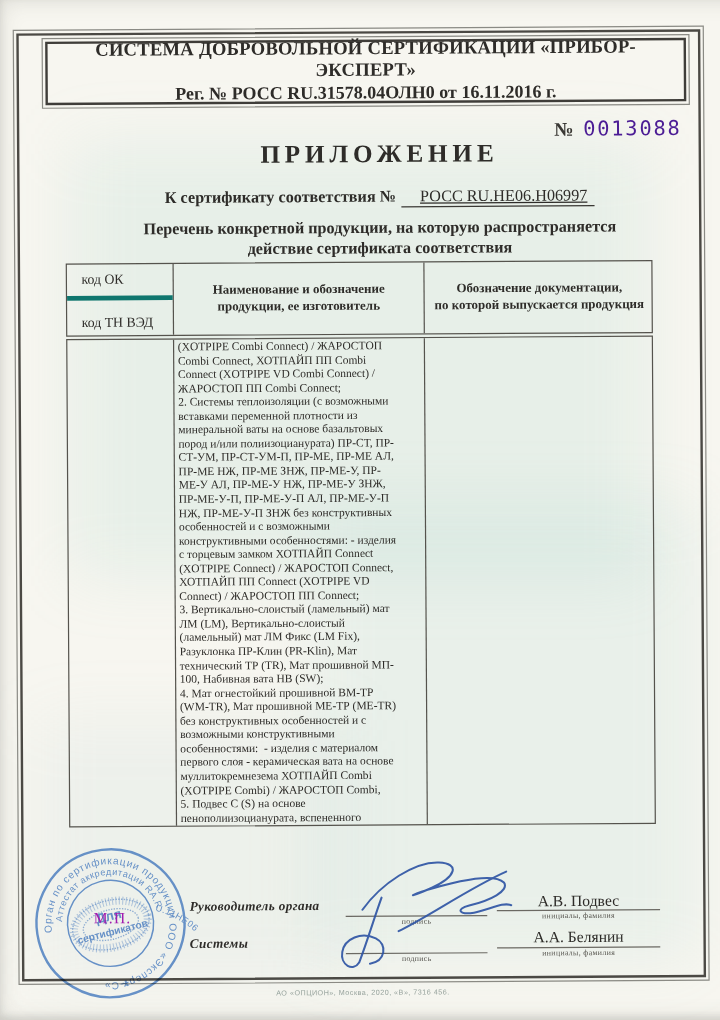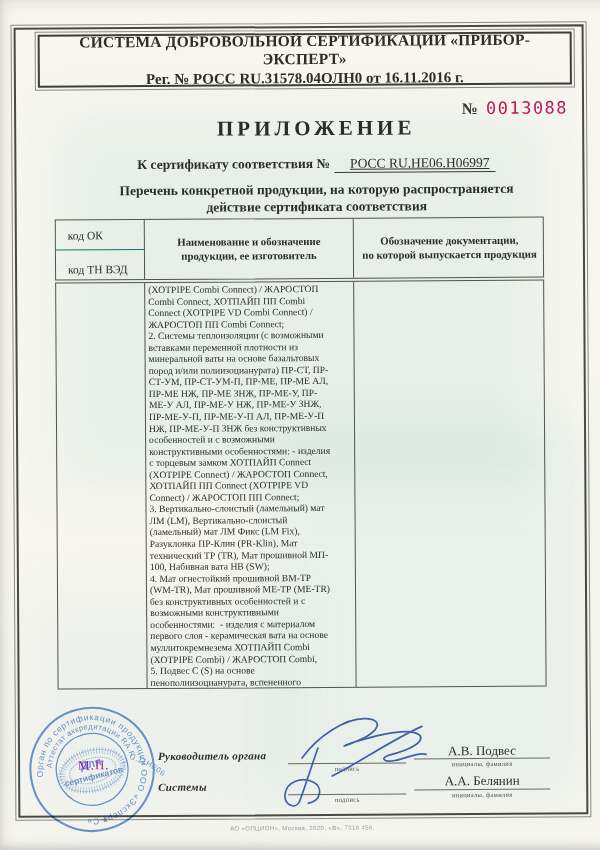--- a/index.html
+++ b/index.html
@@ -20,33 +20,33 @@
   .frame{position:absolute;left:13px;top:23px;width:574px;height:794px;border:1px solid #8a8a84;}
   .frame-inner{position:absolute;inset:2px;border:2px solid #4b4944;}
 
   .header-box{position:absolute;left:37px;top:30px;width:538px;height:57px;border:1px solid #8a8a84;}
   .header-box-inner{position:absolute;inset:2px;border:2px solid #3f3d39;display:flex;flex-direction:column;justify-content:center;align-items:center;text-align:center;}
   .hdr1{font-size:15.5px;font-weight:bold;letter-spacing:.2px;}
   .hdr2{font-size:15px;font-weight:bold;margin-top:2px;}
 
   .form-number{position:absolute;left:420px;top:99px;width:150px;display:flex;justify-content:flex-end;align-items:baseline;gap:8px;}
   .num-prefix{font-size:16px;font-weight:bold;color:#3a3834;}
-  .num-value{font-family:"DejaVu Sans Mono",monospace;font-size:17px;color:#be185d;letter-spacing:1.5px;}
+  .num-value{font-family:"DejaVu Sans Mono",monospace;font-size:17px;color:#4c1d95;letter-spacing:1.5px;}
 
   .doc-title{position:absolute;left:0;right:0;top:116px;text-align:center;font-size:21px;font-weight:bold;letter-spacing:4px;}
 
   .cert-line{position:absolute;left:0;right:0;top:156px;text-align:center;font-size:13.5px;font-weight:bold;}
   .cert-value{font-weight:normal;border-bottom:1px solid #3a3834;padding:0 6px 1px 16px;margin-left:4px;text-decoration:underline;}
 
   .subtitle{position:absolute;left:0;right:0;top:182px;text-align:center;font-size:13.5px;font-weight:bold;line-height:16.5px;white-space:pre-line;}
 
   .thead{position:absolute;left:56px;top:218px;width:489px;height:61px;border:1px solid #55534d;display:grid;grid-template-columns:89px 209px 191px;box-sizing:border-box;}
   .thead .c{border-right:1px solid #55534d;position:relative;box-sizing:border-box;}
   .thead .c:last-child{border-right:none;}
-  .cell-code-top{position:absolute;left:0;top:0;width:100%;height:30px;border-bottom:1px solid #0f766e;box-sizing:border-box;display:flex;align-items:center;padding-left:12px;font-size:11.5px;}
+  .cell-code-top{position:absolute;left:0;top:0;width:100%;height:30px;border-bottom:4px solid #0f766e;box-sizing:border-box;display:flex;align-items:center;padding-left:12px;font-size:11.5px;}
   .cell-code-bot{position:absolute;left:0;bottom:0;width:100%;height:20px;display:flex;align-items:center;padding-left:12px;font-size:11.5px;box-sizing:border-box;}
   .cell-center{display:flex;align-items:center;justify-content:center;text-align:center;font-size:10.8px;font-weight:bold;line-height:13.5px;white-space:pre-line;height:100%;}
 
   .tbody{position:absolute;left:56px;top:281px;width:489px;height:407px;border:1px solid #55534d;display:grid;grid-template-columns:89px 209px 191px;box-sizing:border-box;}
   .tbody .c{border-right:1px solid #55534d;box-sizing:border-box;}
   .tbody .c:last-child{border-right:none;}
   .product-text{padding:1px 3px;font-size:9.6px;line-height:11.55px;white-space:pre;overflow:hidden;}
 
   .role{position:absolute;font-size:11px;font-weight:bold;letter-spacing:.3px;font-style:italic;}
   .sig-line{position:absolute;border-top:1px solid #6b6963;}

